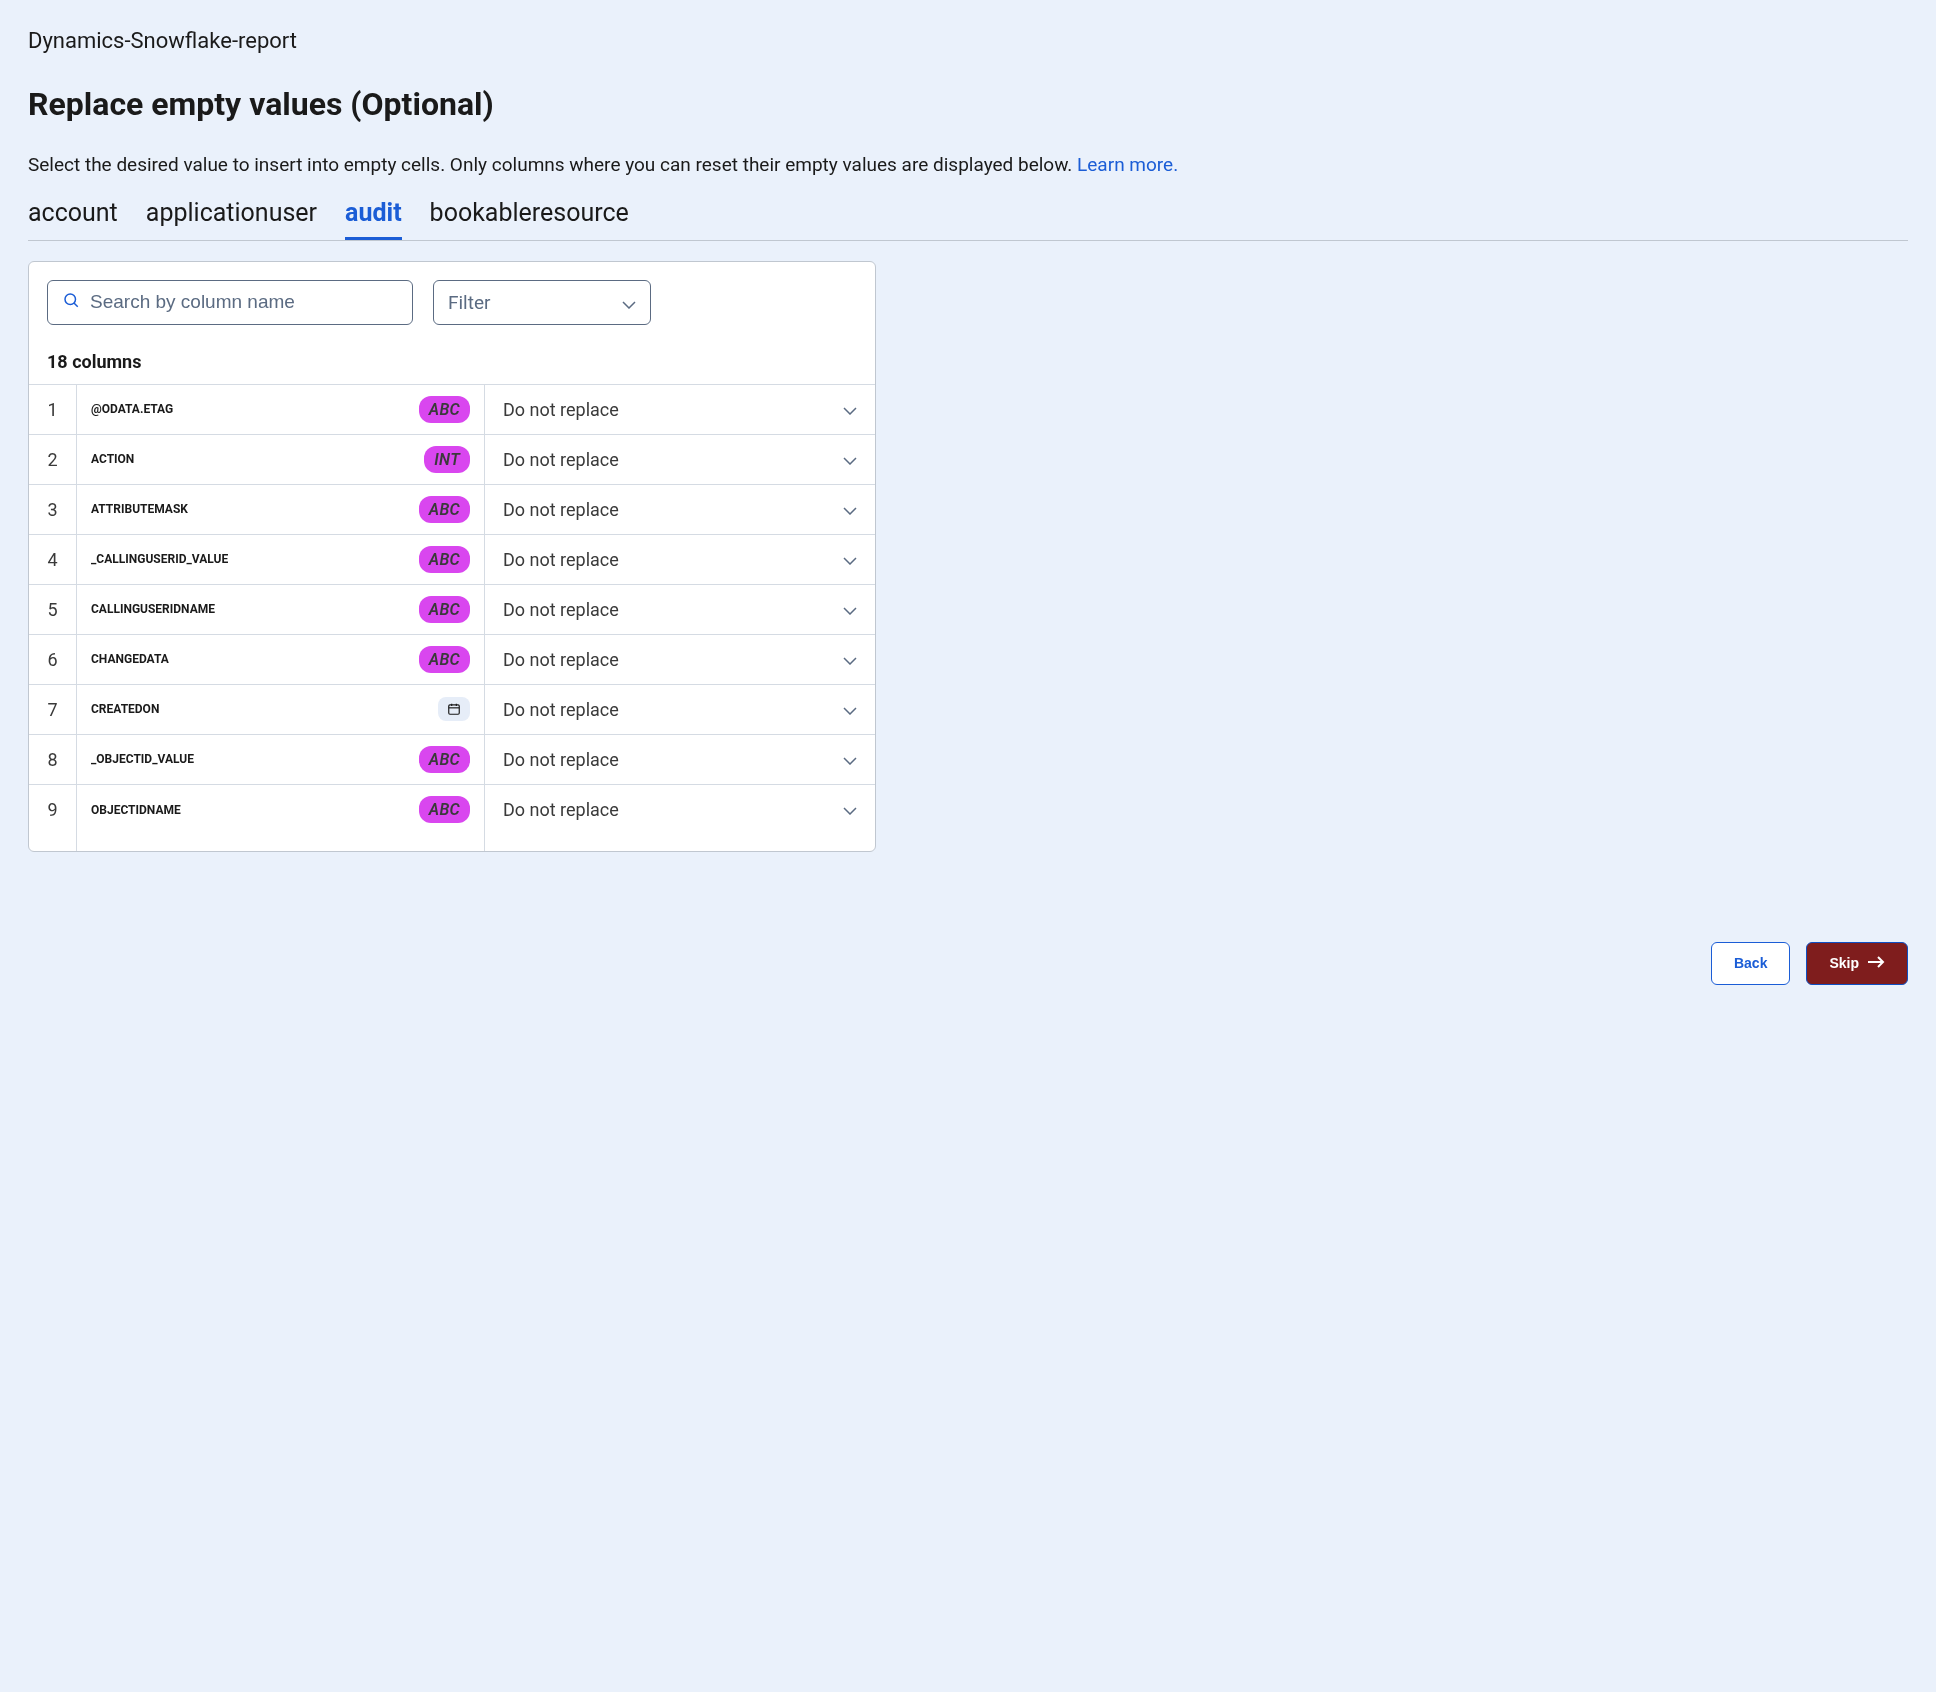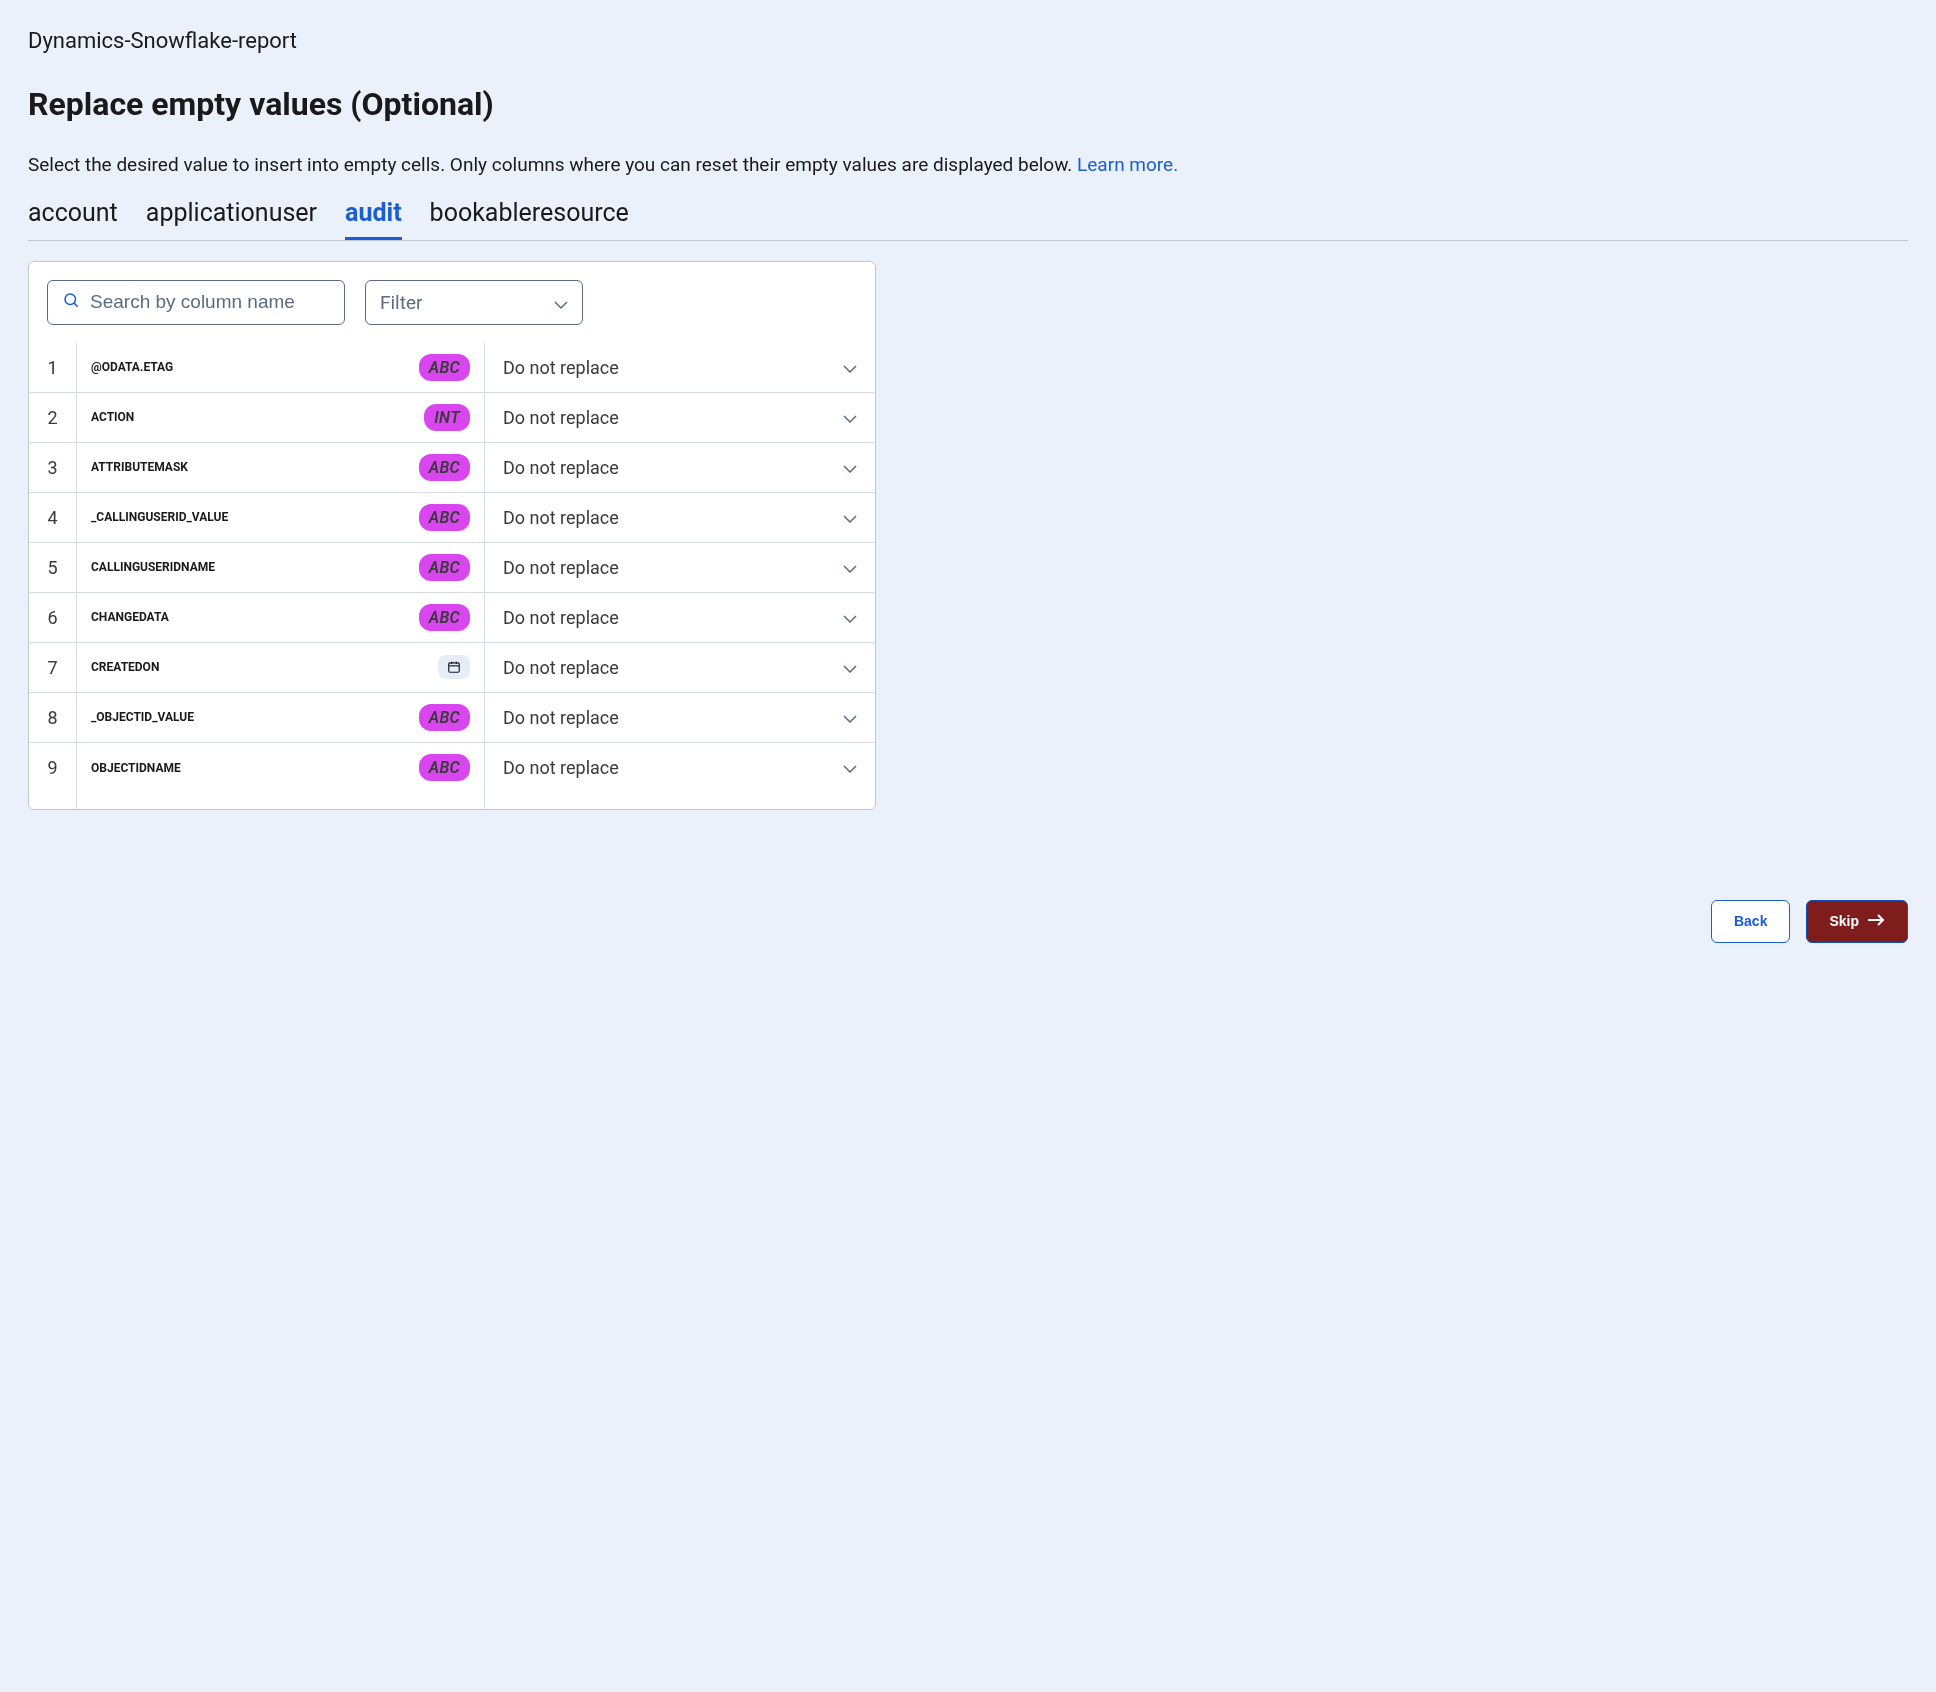--- a/index.html
+++ b/index.html
@@ -75,21 +75,21 @@
       gap: 20px;
       padding: 18px;
     }
     
     .search-box {
       display: flex;
       align-items: center;
       border: 1px solid #5b6b82;
       border-radius: 6px;
       padding: 10px 14px;
-      width: 298px;
+      width: 366px;
       gap: 10px;
     }
     
     .search-box input {
       border: none;
       outline: none;
       font-size: 19px;
       color: #5b6b82;
       width: 100%;
       background: transparent;
@@ -267,20 +267,21 @@
     <div class="filter-select">
       <span>Filter</span>
       <span>
         <svg class="chevron-down" viewBox="0 0 14 8" fill="none" stroke="#5b6b82" stroke-width="1.5">
           <polyline points="1,1 7,7 13,1"></polyline>
         </svg>
       </span>
     </div>
   </div>
 
+  <div class="count-row">18 columns</div>
 
   <div id="rows-container">
       <div class="table-row">
         <div class="col-num">1</div>
         <div class="col-name">
           <span class="col-name-label">@ODATA.ETAG</span>
           <span class="type-badge">ABC</span>
         </div>
         <div class="col-action">
           <span class="col-action-label">Do not replace</span>

